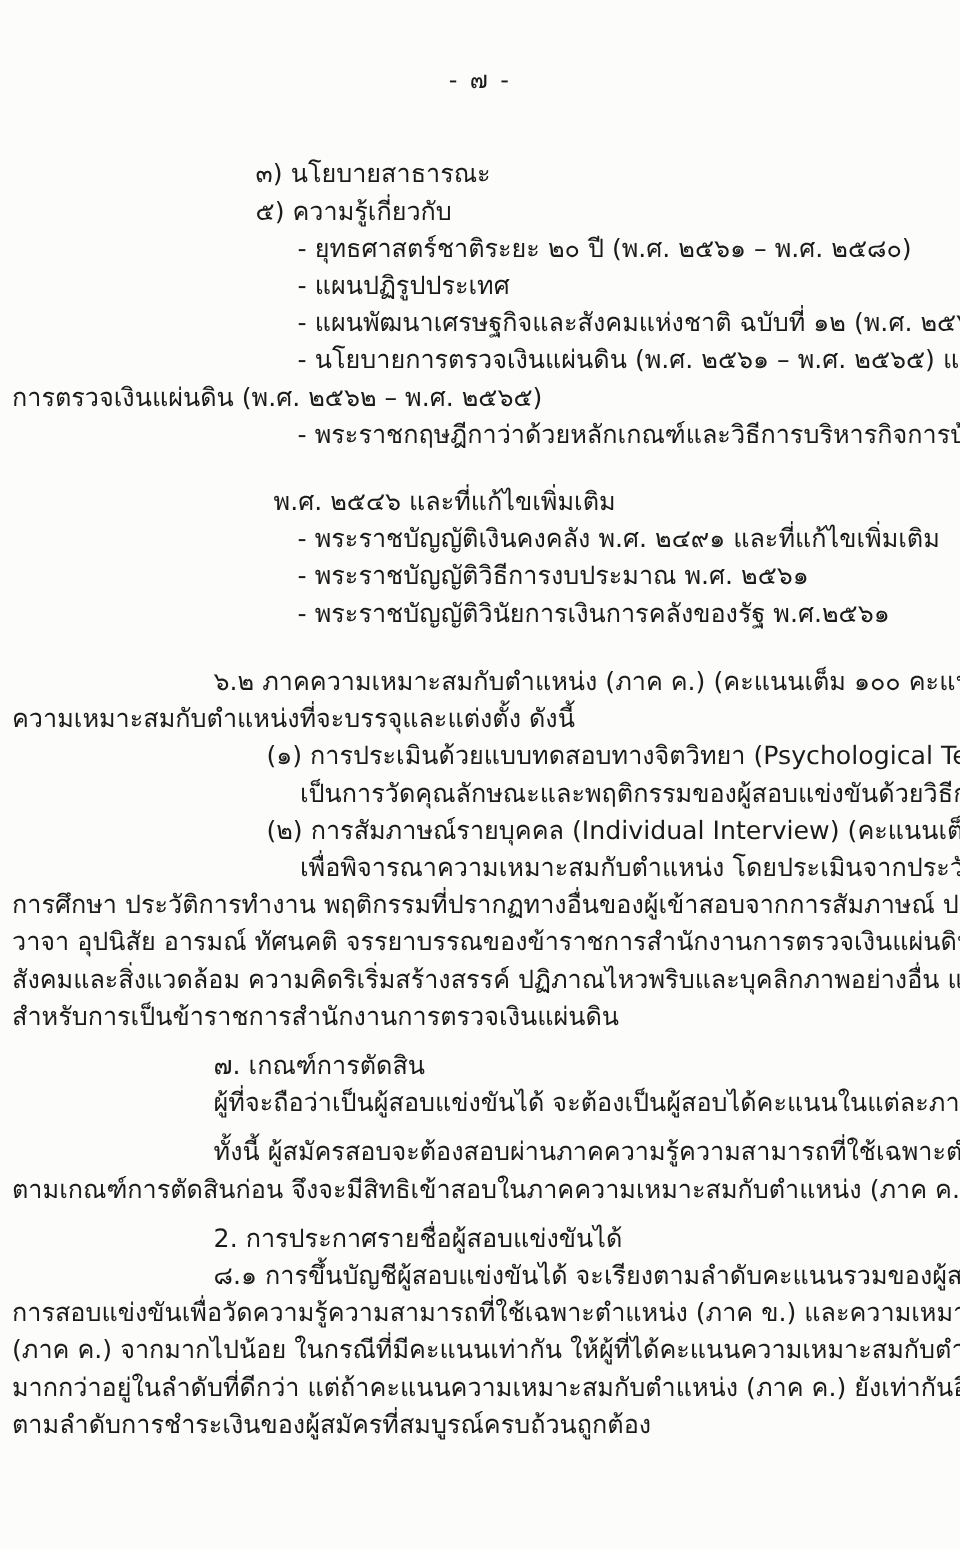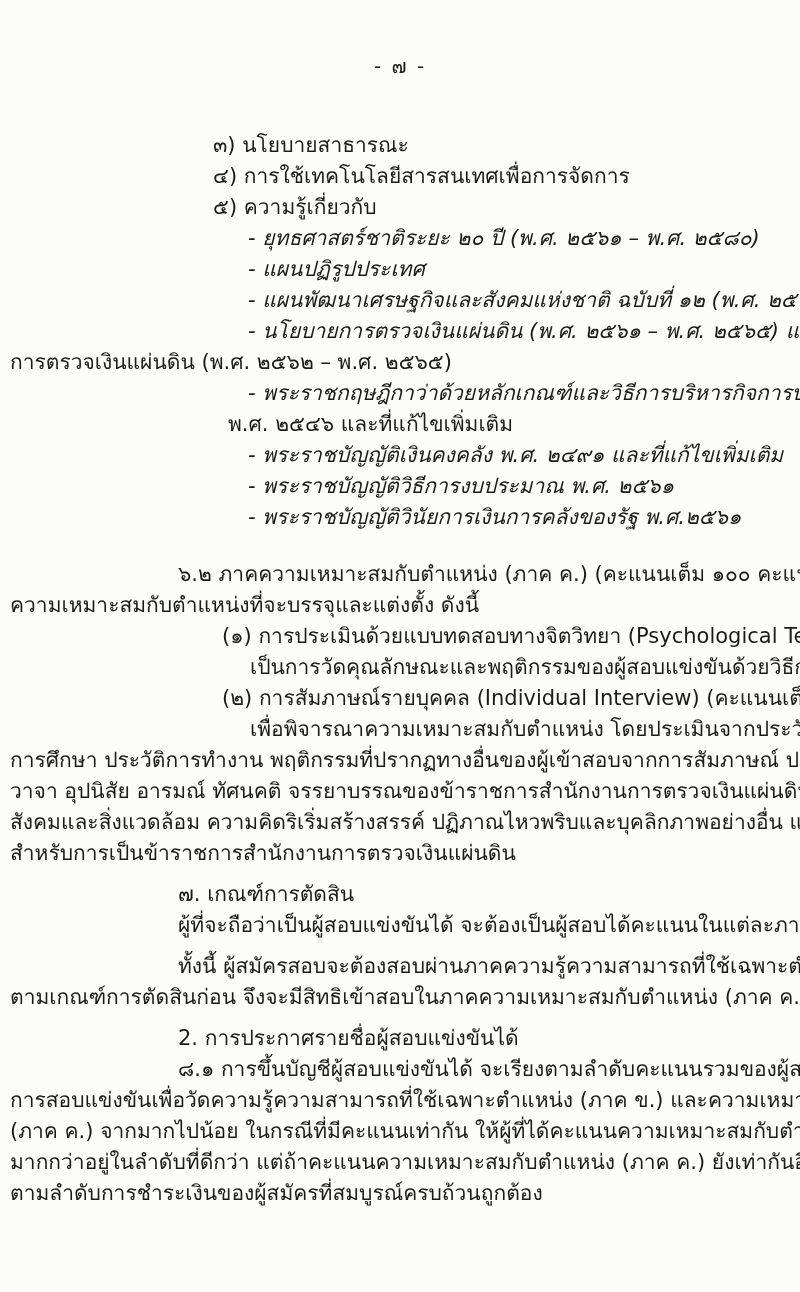--- a/index.html
+++ b/index.html
@@ -37,35 +37,34 @@
     line-height: 31px;
     white-space: nowrap;
     padding-right: 6px;
   }
   
   .t-margin   { padding-left: 10px;  }
   .t-para     { padding-left: 178px; }
   .t-heading  { padding-left: 178px; font-weight: normal; }
   .t-item     { padding-left: 213px; }
   .t-num      { padding-left: 222px; }
-  .t-cont     { padding-left: 228px; }
-  .t-sub      { padding-left: 248px; font-style: italic; }
+  .t-cont     { padding-left: 228px; margin-top: 25px; }
+  .t-sub      { padding-left: 248px; }
   .t-subpara  { padding-left: 250px; }
   
   .gap-large  { margin-top: 26px; }
   .gap-small  { margin-top: 10px; }
 </style>
 </head>
 <body>
 
 <div class="page">
   <div class="page-number">- ๗ -</div>
   <div class="content" id="content">
       <div class="line t-item">๓) นโยบายสาธารณะ</div>
-      <div class="line t-item">๔) การใช้เทคโนโลยีสารสนเทศเพื่อการจัดการ</div>
       <div class="line t-item">๕) ความรู้เกี่ยวกับ</div>
       <div class="line t-sub">- ยุทธศาสตร์ชาติระยะ ๒๐ ปี (พ.ศ. ๒๕๖๑ – พ.ศ. ๒๕๘๐)</div>
       <div class="line t-sub">- แผนปฏิรูปประเทศ</div>
       <div class="line t-sub">- แผนพัฒนาเศรษฐกิจและสังคมแห่งชาติ ฉบับที่ ๑๒ (พ.ศ. ๒๕๖๐ – พ.ศ. ๒๕๖๔)</div>
       <div class="line t-sub">- นโยบายการตรวจเงินแผ่นดิน (พ.ศ. ๒๕๖๑ – พ.ศ. ๒๕๖๕) และยุทธศาสตร์</div>
       <div class="line t-margin">การตรวจเงินแผ่นดิน (พ.ศ. ๒๕๖๒ – พ.ศ. ๒๕๖๕)</div>
       <div class="line t-sub">- พระราชกฤษฎีกาว่าด้วยหลักเกณฑ์และวิธีการบริหารกิจการบ้านเมืองที่ดี</div>
       <div class="line t-cont">พ.ศ. ๒๕๔๖ และที่แก้ไขเพิ่มเติม</div>
       <div class="line t-sub">- พระราชบัญญัติเงินคงคลัง พ.ศ. ๒๔๙๑ และที่แก้ไขเพิ่มเติม</div>
       <div class="line t-sub">- พระราชบัญญัติวิธีการงบประมาณ พ.ศ. ๒๕๖๑</div>

